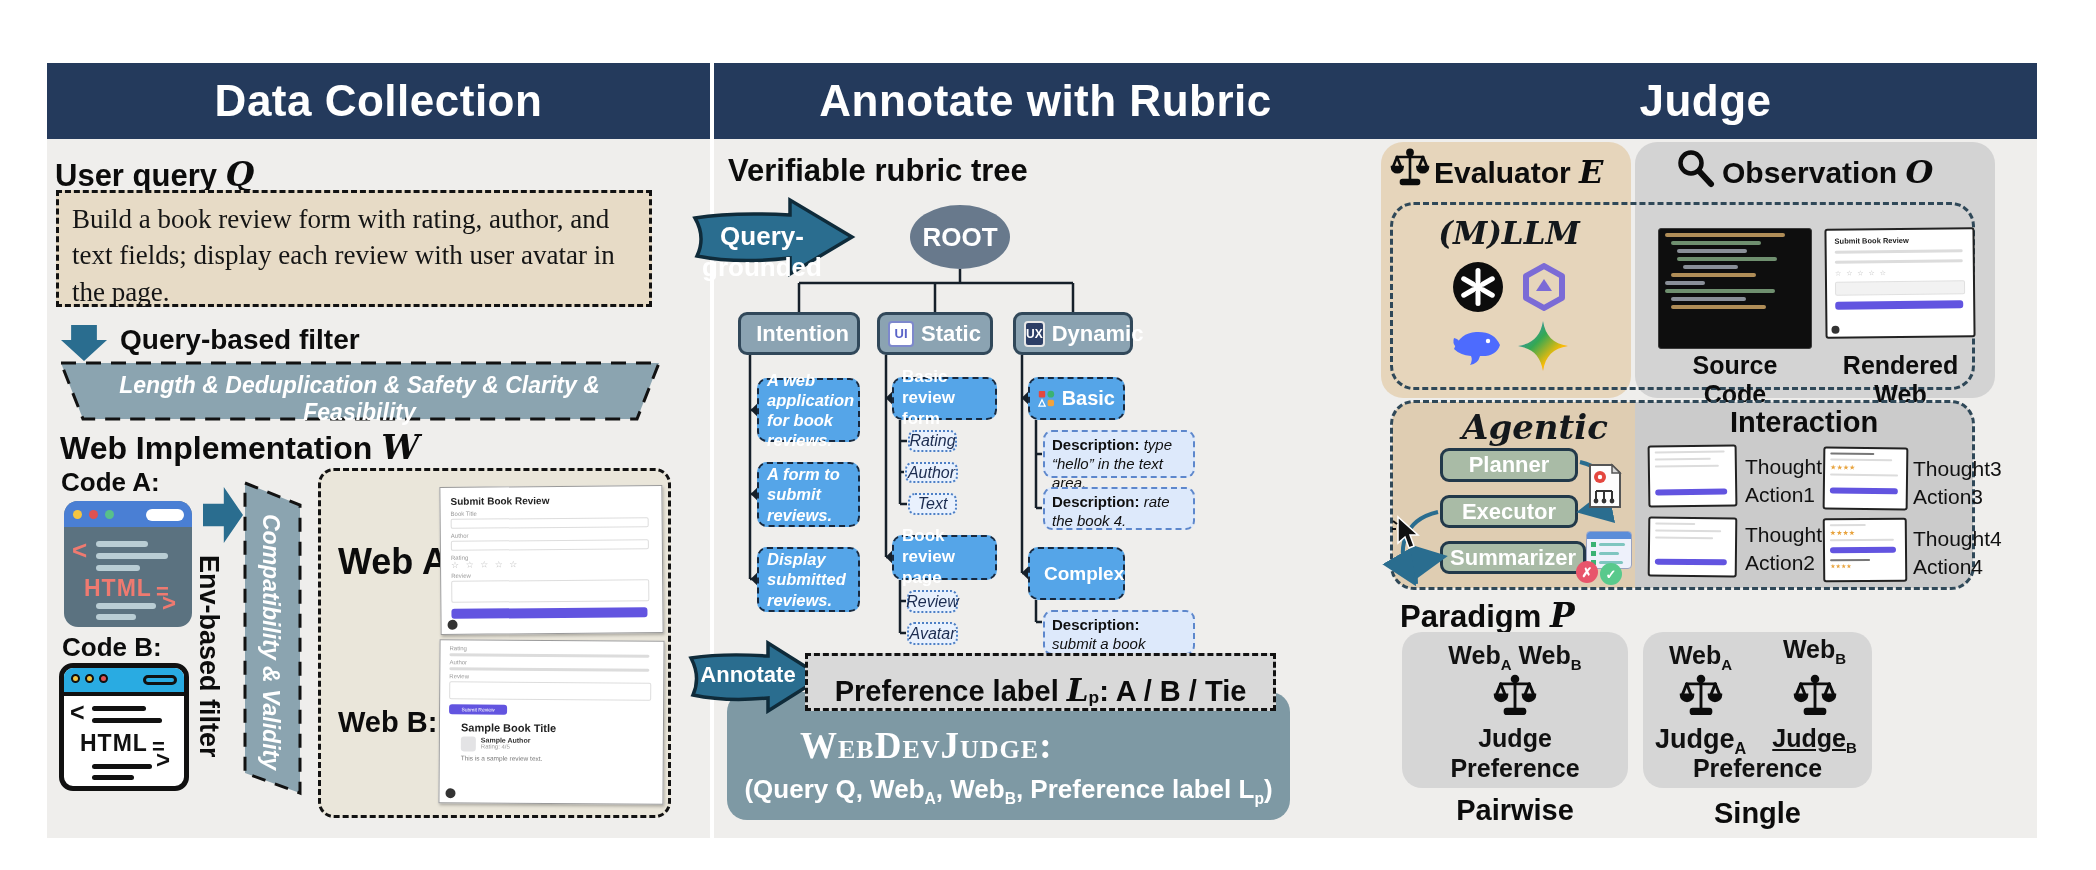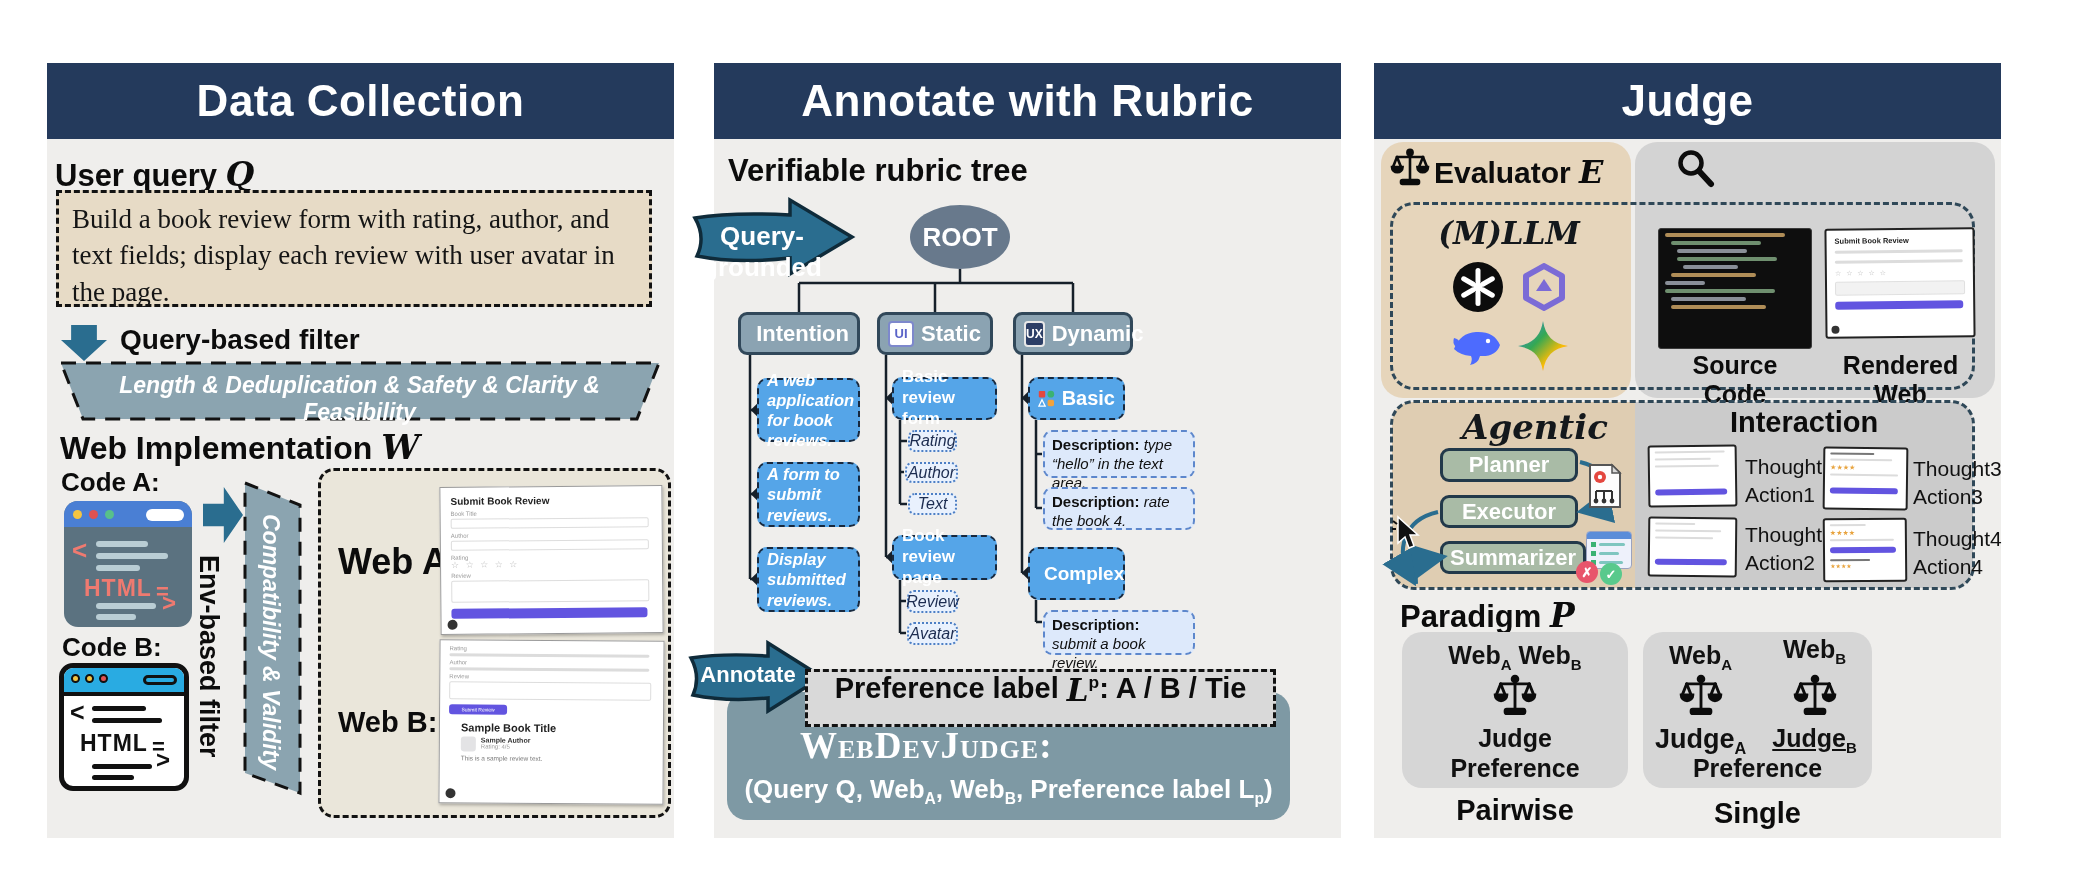--- a/index.html
+++ b/index.html
@@ -1,19 +1,19 @@
 <!DOCTYPE html>
 <html><head>
 <meta charset="utf-8">
 <style>
   html,body{margin:0;padding:0;background:#ffffff;}
   body{width:2096px;height:870px;overflow:hidden;font-family:"Liberation Sans",sans-serif;}
   .canvas{position:relative;width:2096px;height:870px;}
   .abs{position:absolute;}
-  .panel{position:absolute;top:63px;height:775px;background:#efeeec;}
+  .panel{position:absolute;top:63px;height:775px;background:#efeeec;padding-left:36px;}
   .panel-header{position:absolute;top:0;left:0;right:0;height:76px;background:#243a5c;color:#ffffff;
     font-size:44px;font-weight:800;display:flex;align-items:center;justify-content:center;letter-spacing:.5px;}
   .hd{font-weight:800;color:#0c0c0c;}
   .script{font-family:"DejaVu Serif","Liberation Serif",serif;font-style:italic;font-weight:700;}
   .serif{font-family:"Liberation Serif",serif;}
   .white-it{color:#fff;font-style:italic;font-weight:700;}
   .dashedbox{border:3px dashed #121212;}
   .node{background:#8ba3b2;border:3px solid #31485a;border-radius:9px;color:#fff;font-weight:800;
     display:flex;align-items:center;gap:7px;padding:0 8px;box-sizing:border-box;}
   .bluebox{background:#55a5e8;border:2px dashed #17293f;border-radius:10px;color:#fff;font-weight:700;
@@ -312,22 +312,22 @@
     <div class="abs desc" style="left:329px;top:547px;width:152px;height:45px;z-index:2;">
       <b>Description:</b>
       <i>submit a book review.</i>
     </div>
 
     <svg class="abs" style="left:-26px;top:577px;z-index:3;" width="140" height="74">
       <path d="M3 18 Q35 13 80 16 L80 3 L134 37 L80 71 L80 58 Q38 62 5 55 Q13 37 3 18 Z" fill="#2a6d8f" stroke="#0f2b3a" stroke-width="3.5"></path>
     </svg>
     <div class="abs" style="left:-16px;top:599px;width:100px;text-align:center;color:#fff;font-weight:800;font-size:22px;z-index:4;">Annotate</div>
 
-    <div class="abs dashedbox" style="left:91px;top:606px;width:465px;height:52px;background:#d9d9d9;z-index:3;
-         display:flex;align-items:flex-start;justify-content:center;font-size:29px;font-weight:800;color:#0c0c0c;">
+    <div class="abs dashedbox" style="left:91px;top:590px;width:465px;height:52px;background:#d9d9d9;z-index:3;
+         display:flex;align-items:flex-end;justify-content:center;font-size:29px;font-weight:800;color:#0c0c0c;">
       <span>Preference label</span>&nbsp;
       <span class="script" style="font-size:31px;">L</span><sub>p</sub><span>: A / B / Tie</span>
     </div>
 
     <div class="abs" style="left:13px;top:629px;width:563px;height:128px;background:#7e99a4;border-radius:20px;z-index:2;">
       <div class="abs smallcaps" style="left:28px;top:32px;color:#fff;font-weight:800;font-size:37px;letter-spacing:1px;">WebDevJudge:</div>
       <div class="abs" style="left:0;top:82px;width:563px;text-align:center;color:#fff;font-weight:700;font-size:26px;">
         <span>(Query Q, Web</span><sub>A</sub><span>, Web</span><sub>B</sub><span>, Preference label L</span><sub>p</sub><span>)</span>
       </div>
     </div>
@@ -348,20 +348,24 @@
     </div>
     <div class="abs hd" style="left:60px;top:90px;font-size:30px;">
       <span>Evaluator</span>
       <span class="script" style="font-size:32px;">E</span>
     </div>
 
     <svg class="abs" style="left:300px;top:84px;" width="42" height="42">
       <circle cx="17" cy="16" r="10.5" fill="none" stroke="#0c0c0c" stroke-width="4.5"></circle>
       <line x1="25" y1="24" x2="37" y2="37" stroke="#0c0c0c" stroke-width="6" stroke-linecap="round"></line>
     </svg>
+    <div class="abs hd" style="left:348px;top:90px;font-size:30px;">
+      <span>Observation</span>
+      <span class="script" style="font-size:32px;">O</span>
+    </div>
 
     <div class="abs dash2" style="left:16px;top:139px;width:585px;height:188px;"></div>
 
     <div class="abs script" style="left:60px;top:152px;width:150px;text-align:center;font-size:31px;color:#14181c;">(M)LLM</div>
 
     <svg class="abs" style="left:78px;top:198px;" width="52" height="52">
       <circle cx="26" cy="26" r="25" fill="#0c0c0c"></circle>
       <g fill="#ffffff">
         <rect x="23.5" y="7" width="5" height="16" rx="2.5"></rect>
         <rect x="23.5" y="29" width="5" height="16" rx="2.5"></rect>

